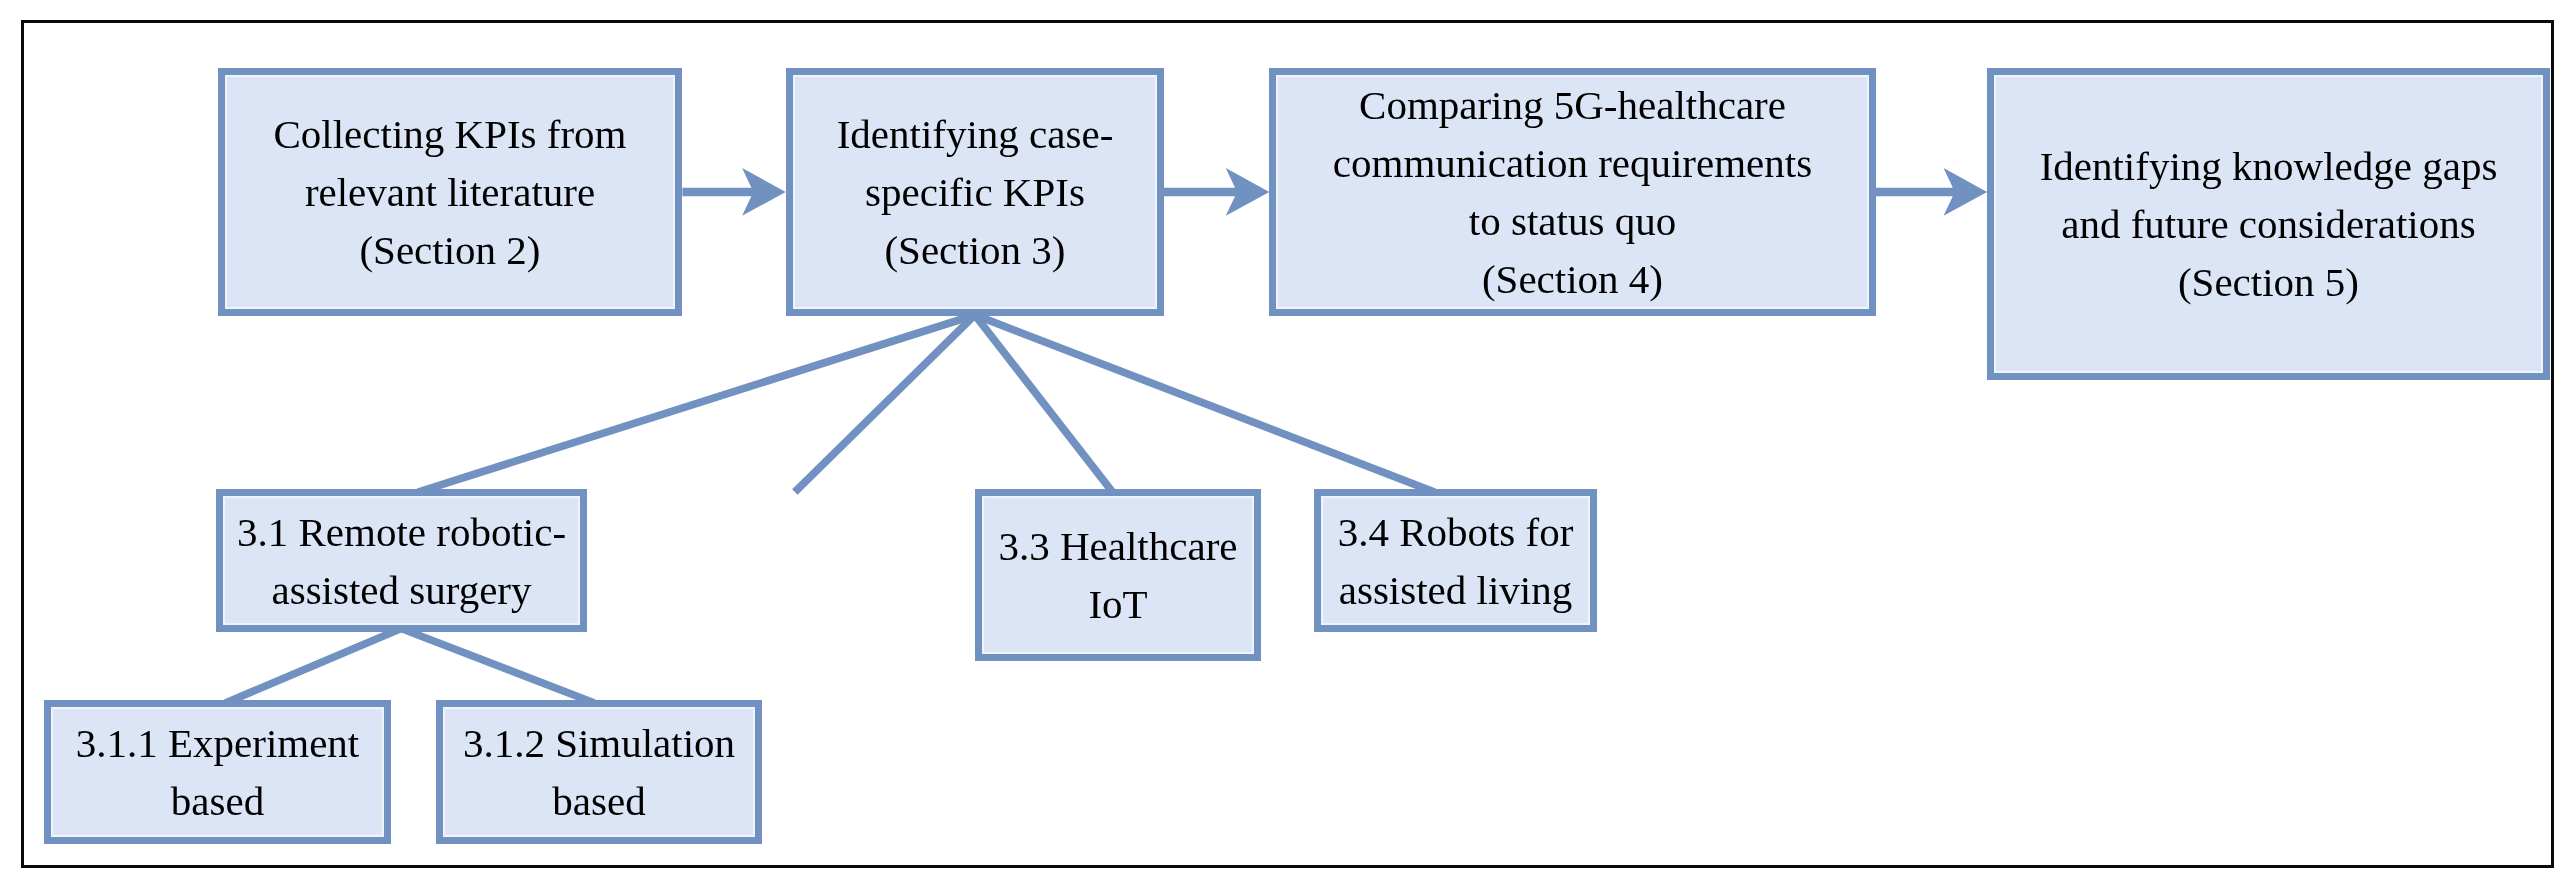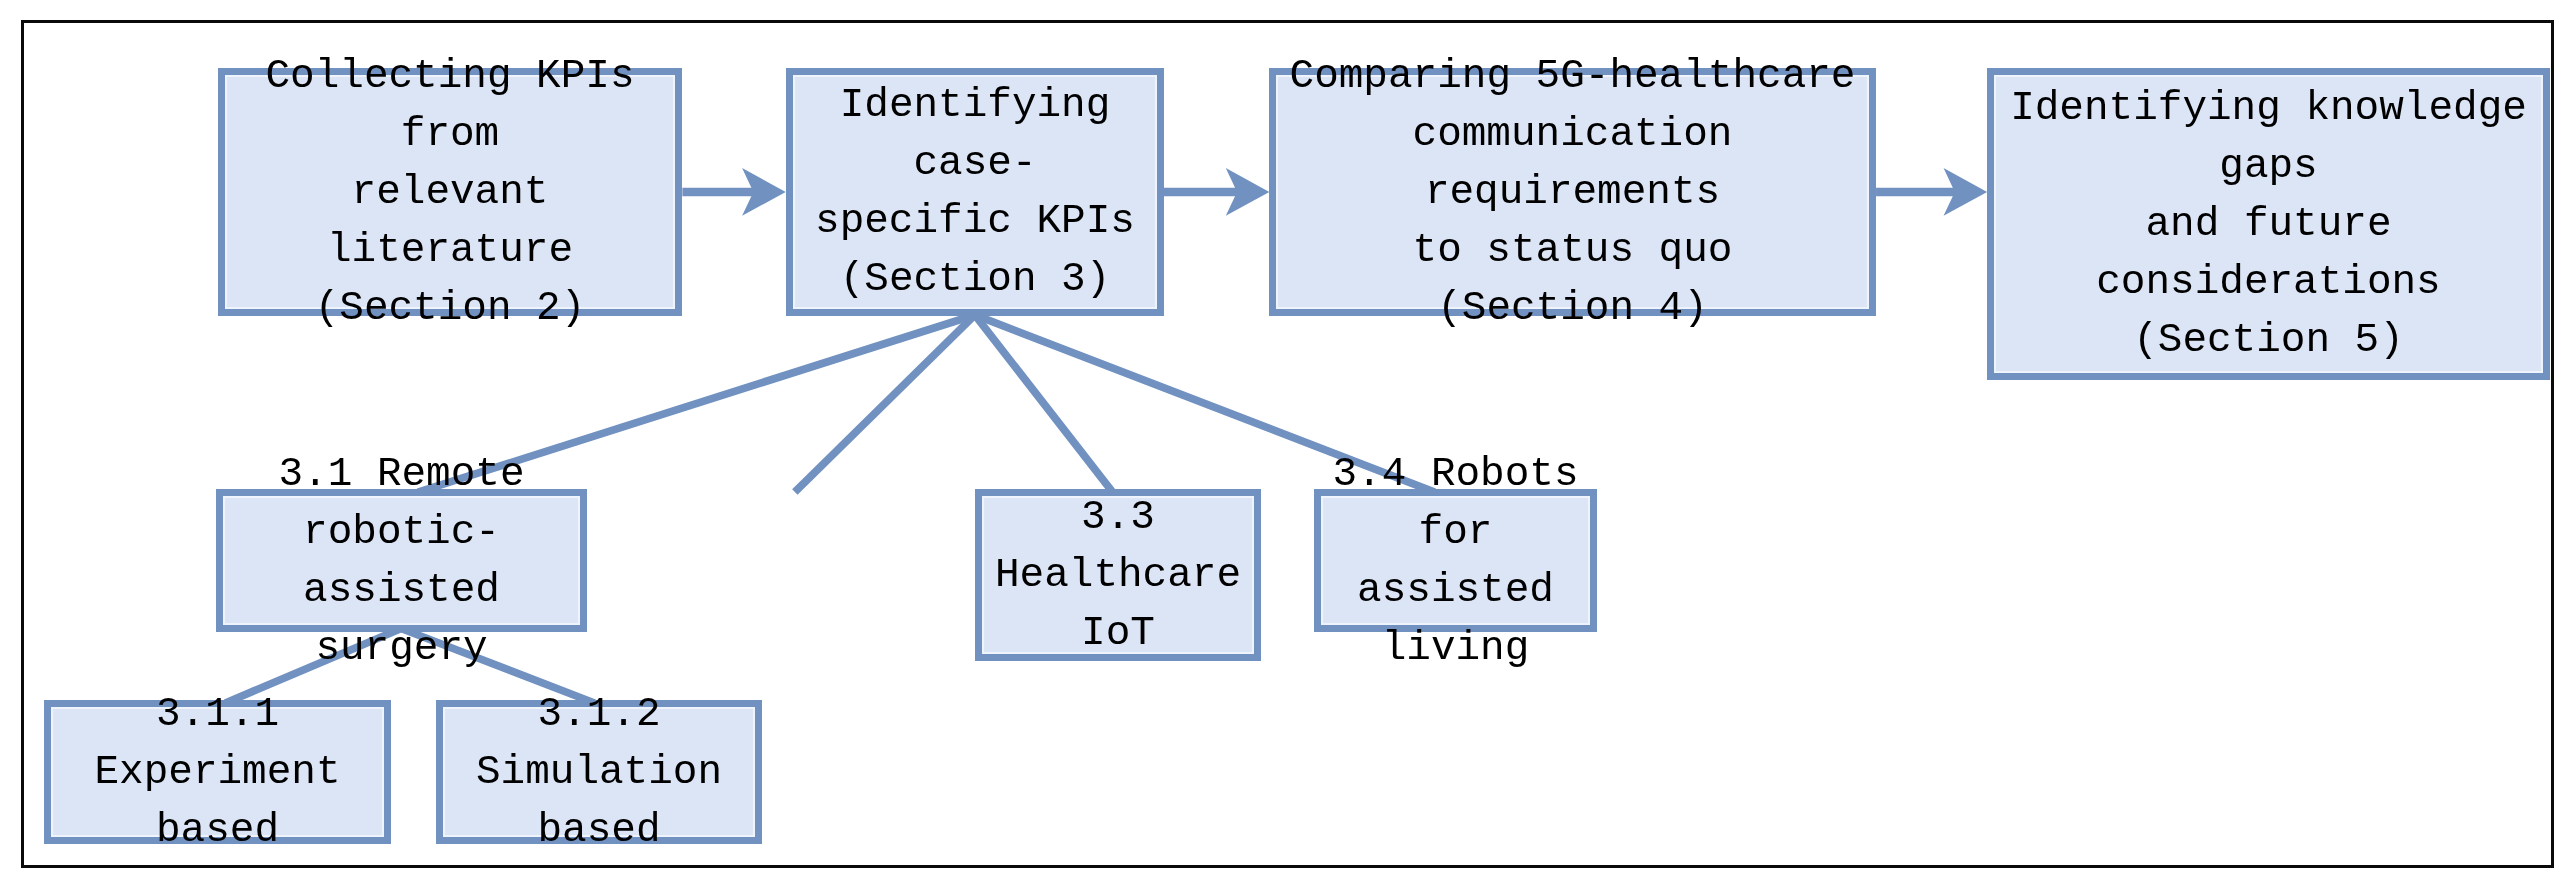--- a/index.html
+++ b/index.html
@@ -5,21 +5,21 @@
   html, body {
     margin: 0;
     padding: 0;
     background: #ffffff;
   }
   #canvas {
     position: relative;
     width: 2576px;
     height: 890px;
     background: #ffffff;
-    font-family: Liberation Mono, monospace;
+    font-family: Liberation Serif, serif;
     color: #000000;
     overflow: hidden;
   }
   #outer-frame {
     position: absolute;
     left: 21px;
     top: 19.7px;
     width: 2527px;
     height: 842px;
     border: 3.5px solid #0a0a0a;

